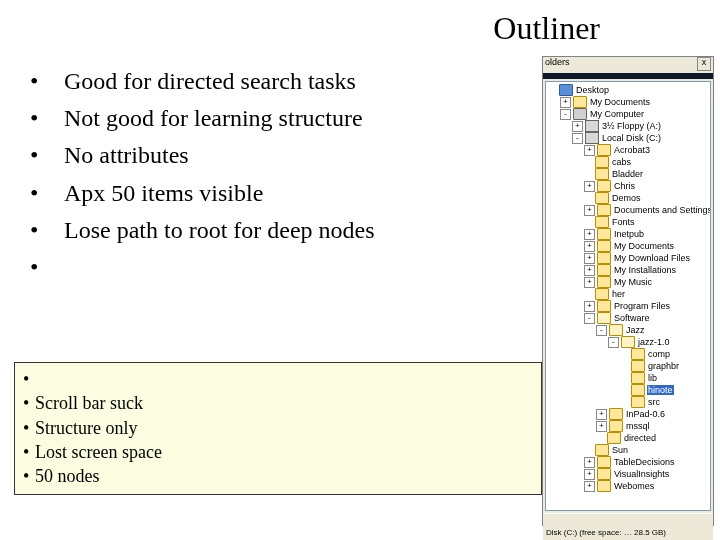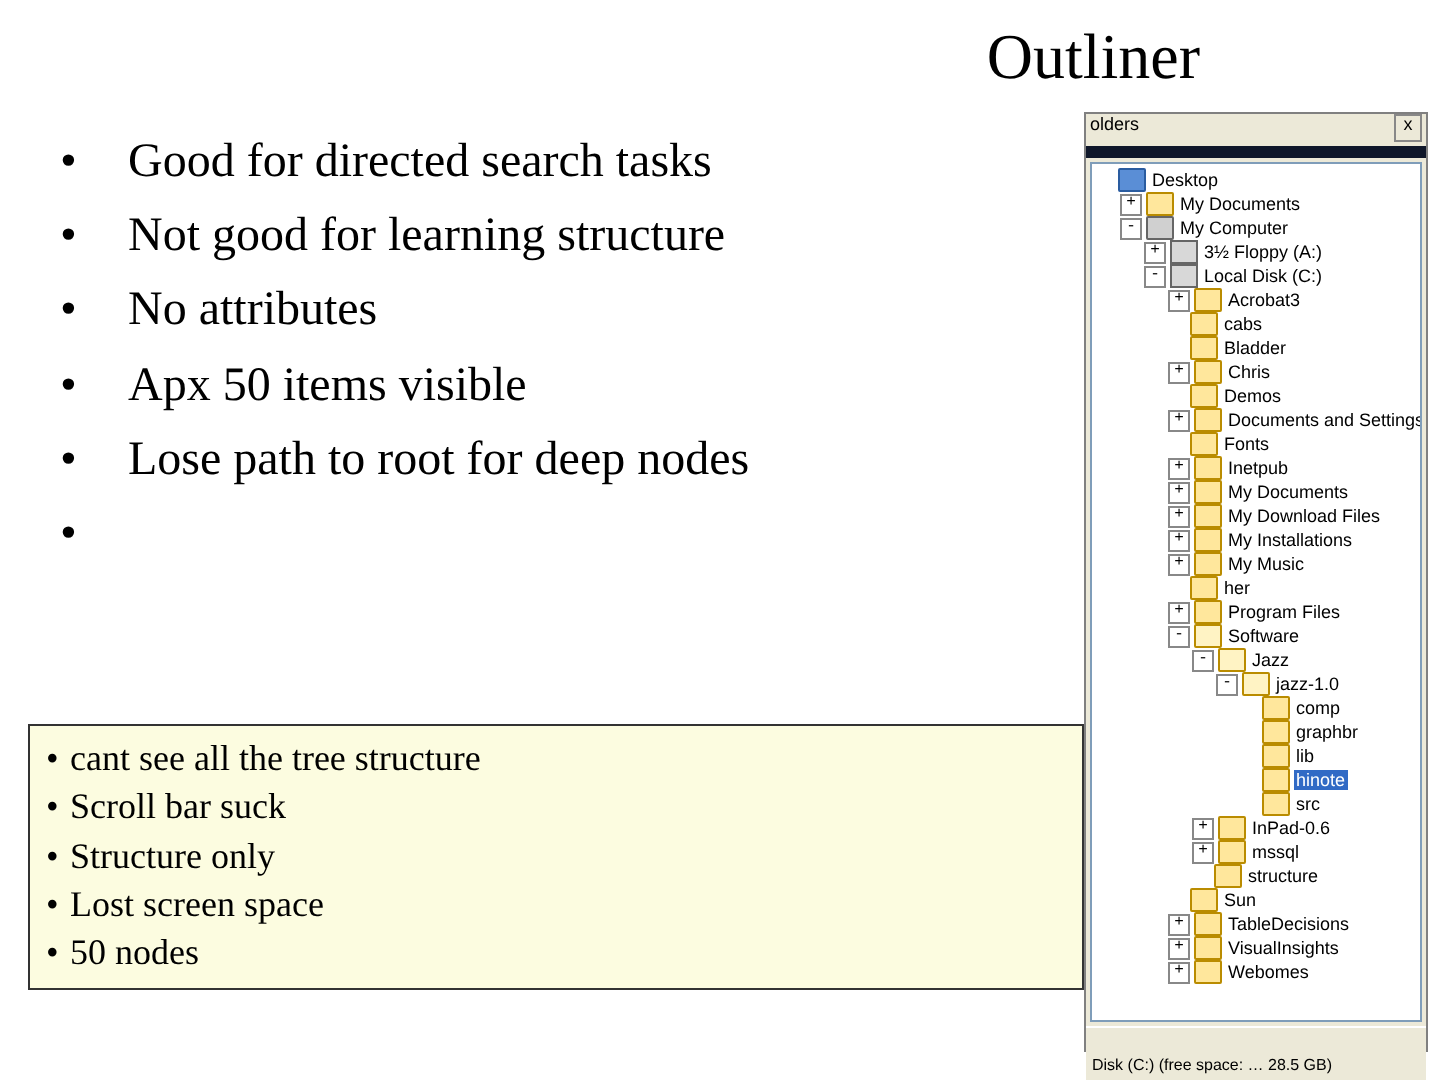--- a/index.html
+++ b/index.html
@@ -58,21 +58,20 @@
         <span>Lose path to root for deep nodes</span>
       </div>
     <div class="row">
         <span class="dot">•</span>
       </div>
   </div>
 
   <div class="sub-box">
     <div class="srow">
         <span class="sdot">•</span>
-        <span> cant see all the tree structure</span>
       </div>
     <div class="srow">
         <span class="sdot">•</span>
         <span>Scroll bar suck</span>
       </div>
     <div class="srow">
         <span class="sdot">•</span>
         <span>Structure only</span>
       </div>
     <div class="srow">
@@ -334,21 +333,21 @@
           <span class="ic fold"></span>
           <span class="lbl">mssql</span>
         </div>
         <div class="node">
           <span class="sp"></span>
           <span class="sp"></span>
           <span class="sp"></span>
           <span class="sp"></span>
           <span class="twn"></span>
           <span class="ic fold"></span>
-          <span class="lbl">structure</span>
+          <span class="lbl">directed</span>
         </div>
         <div class="node">
           <span class="sp"></span>
           <span class="sp"></span>
           <span class="sp"></span>
           <span class="twn"></span>
           <span class="ic fold"></span>
           <span class="lbl">Sun</span>
         </div>
         <div class="node">

